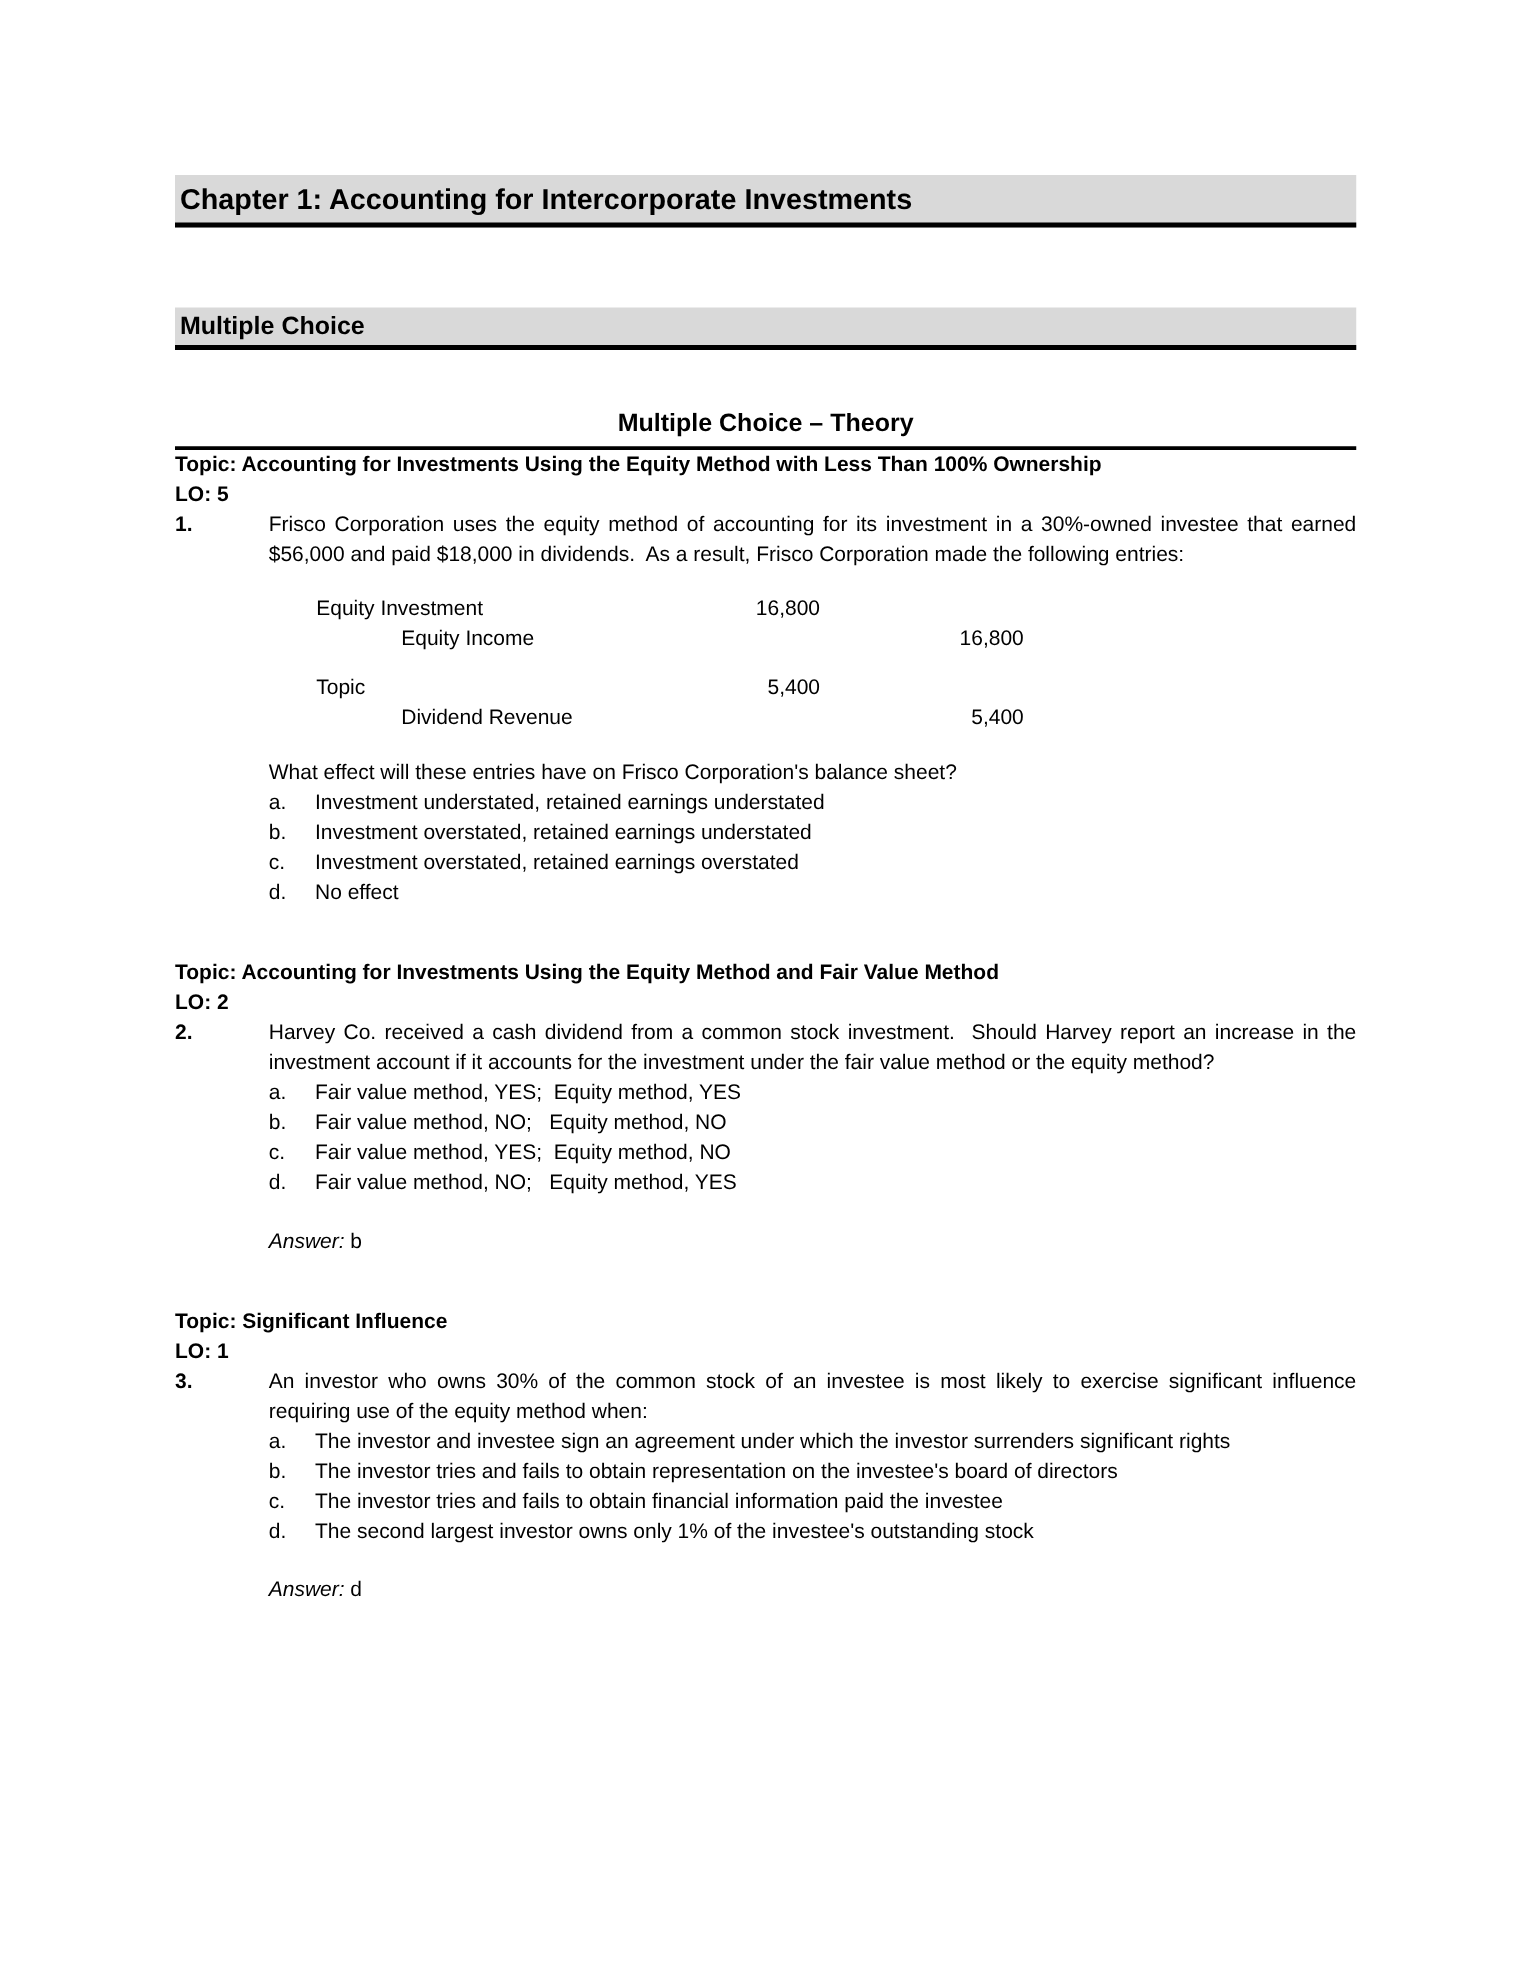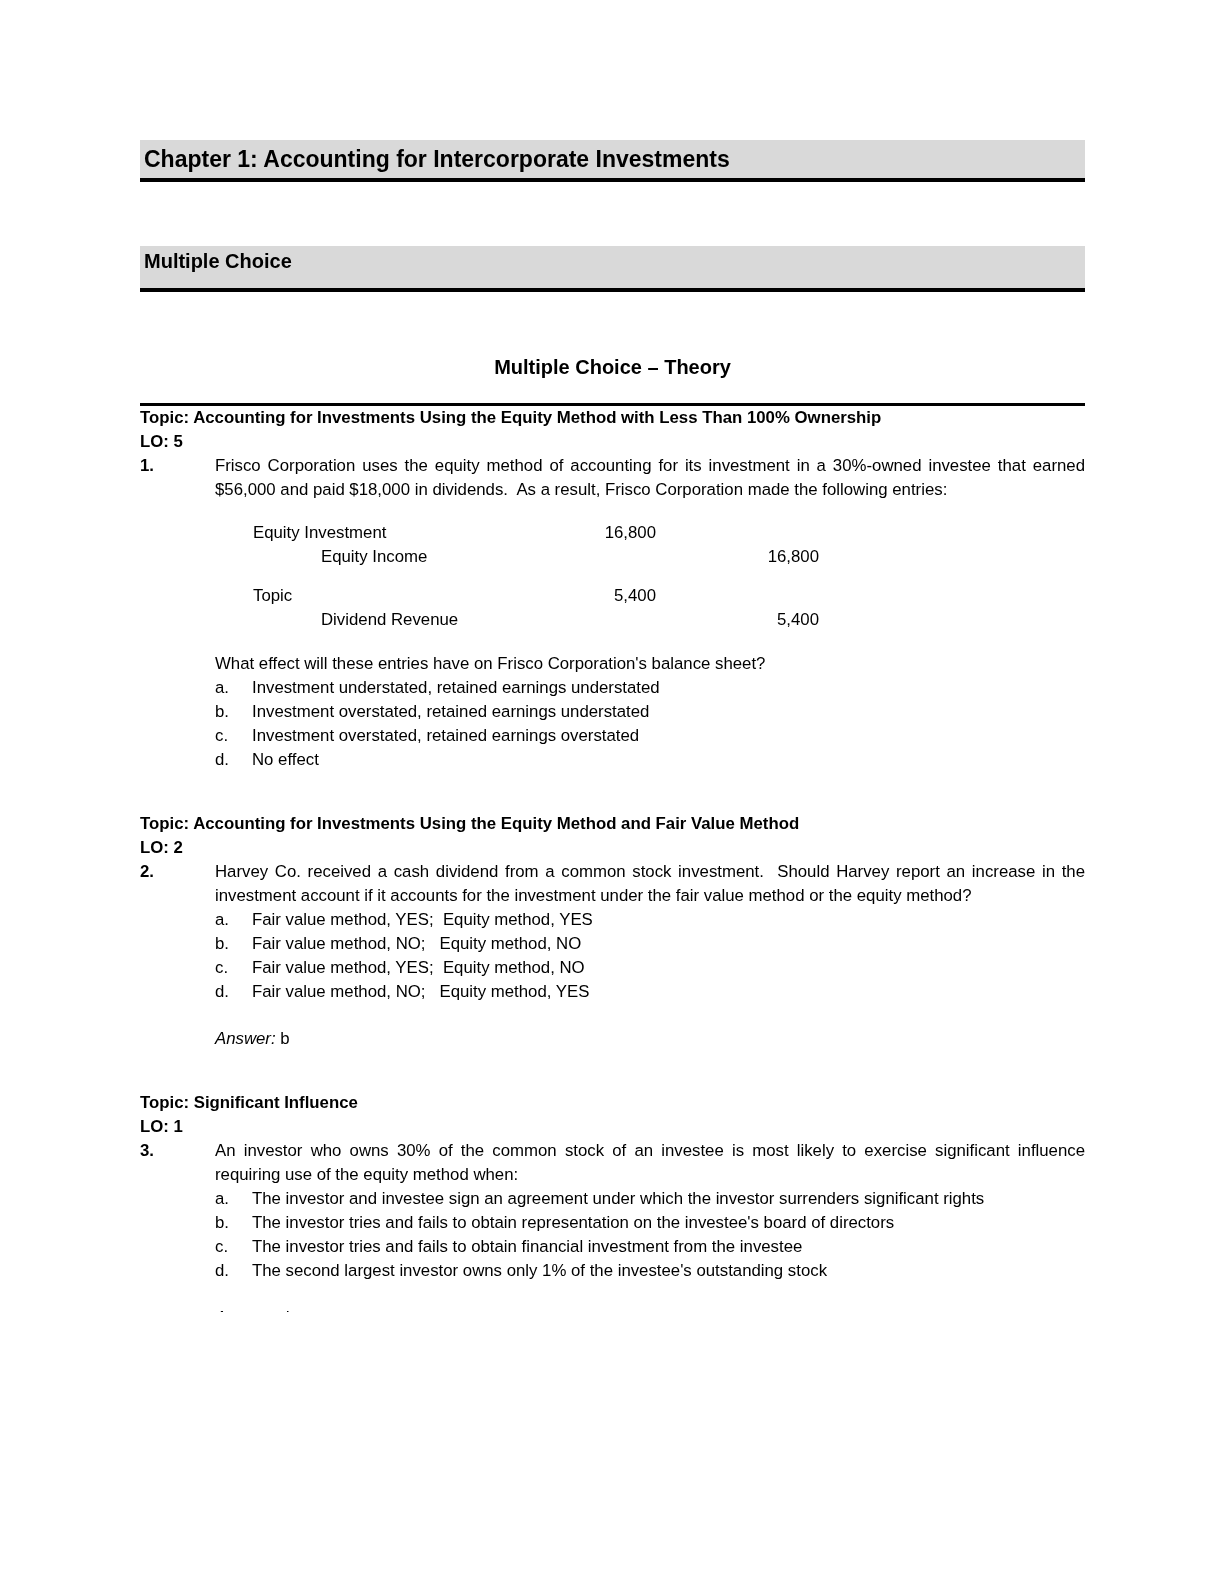--- a/index.html
+++ b/index.html
@@ -26,31 +26,31 @@
     font-size: 23px;
     line-height: 30px;
     padding: 4px 4px 4px 4px;
   }
   .section-bar {
     background: #d9d9d9;
     border-bottom: 4px solid #000;
     font-weight: bold;
     font-size: 20px;
     line-height: 26px;
-    padding: 2px 4px 14px 4px;
+    padding: 2px 4px 2px 4px;
     margin-top: 64px;
   }
   .subsection {
-    margin-top: 62px;
+    margin-top: 46px;
     text-align: center;
     font-weight: bold;
     font-size: 20px;
     line-height: 26px;
     border-bottom: 3px solid #000;
-    padding-bottom: 23px;
+    padding-bottom: 5px;
   }
   .question-block {
     font-size: 16.8px;
     line-height: 24px;
   }
   .qb-first { }
   .qb-next { margin-top: 40px; }
   .topic, .lo { font-weight: bold; }
   .q-row { display: flex; }
   .q-num { width: 75px; flex: none; font-weight: bold; }
@@ -204,21 +204,21 @@
             <div class="opt-row">
               <div class="opt-letter">a.</div>
               <div class="opt-text">The investor and investee sign an agreement under which the investor surrenders significant rights</div>
             </div>
             <div class="opt-row">
               <div class="opt-letter">b.</div>
               <div class="opt-text">The investor tries and fails to obtain representation on the investee's board of directors</div>
             </div>
             <div class="opt-row">
               <div class="opt-letter">c.</div>
-              <div class="opt-text">The investor tries and fails to obtain financial investment from the investee</div>
+              <div class="opt-text">The investor tries and fails to obtain financial information paid the investee</div>
             </div>
             <div class="opt-row">
               <div class="opt-letter">d.</div>
               <div class="opt-text">The second largest investor owns only 1% of the investee's outstanding stock</div>
             </div>
           </div>
           <div class="answer">
             <span class="answer-label">Answer:</span>
             <span class="answer-value">d</span>
           </div>

